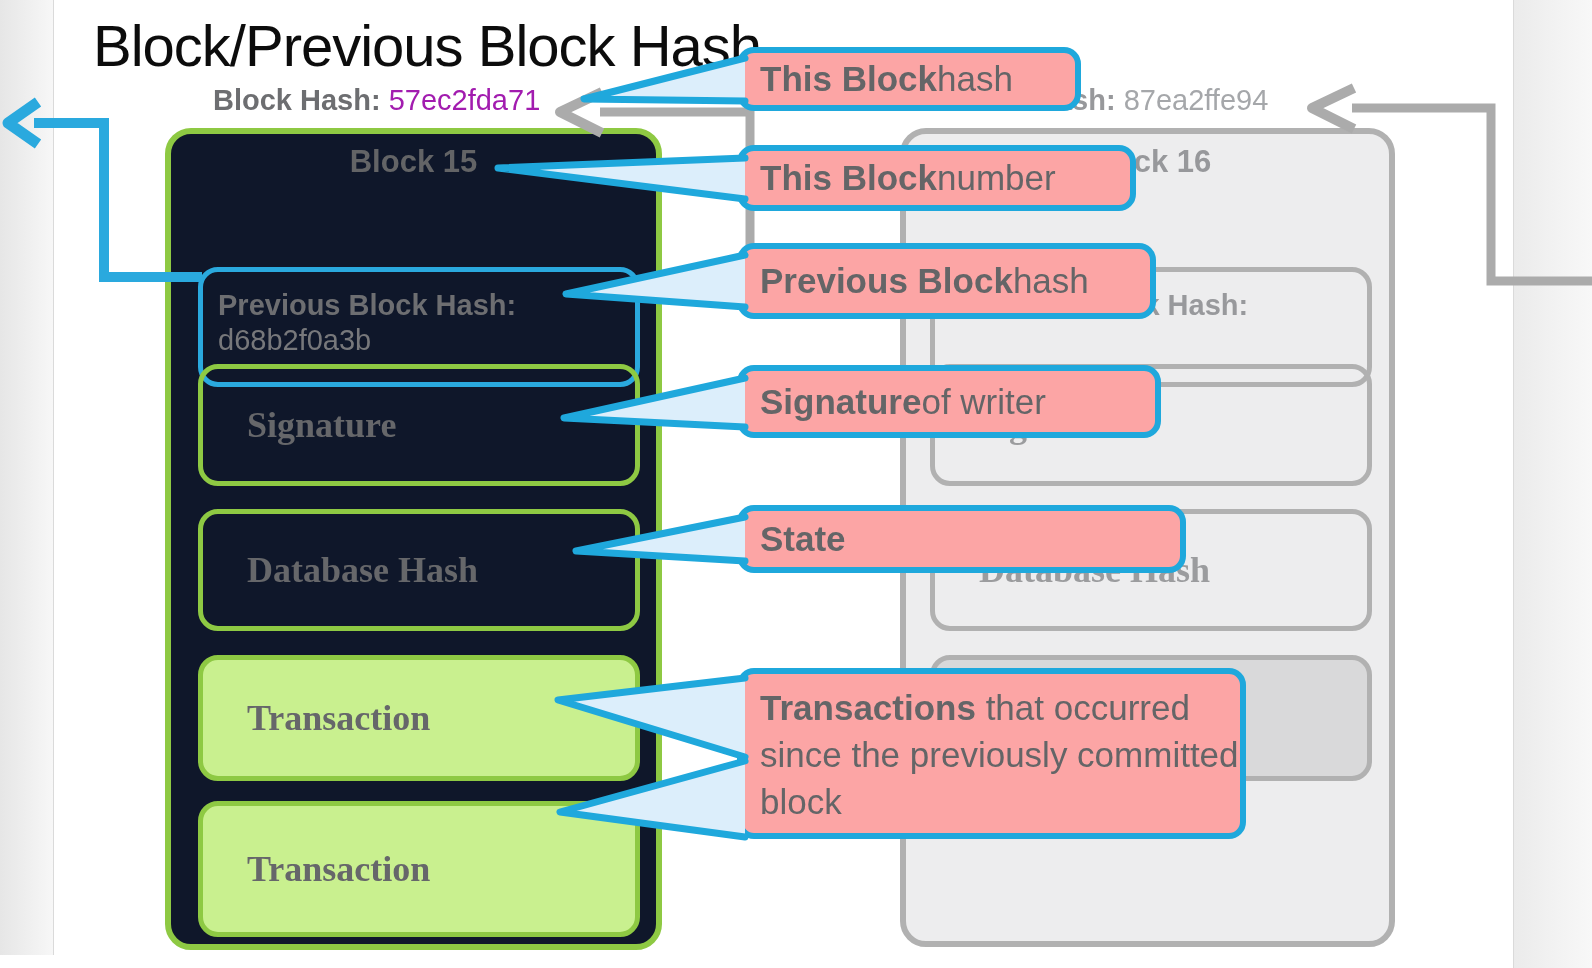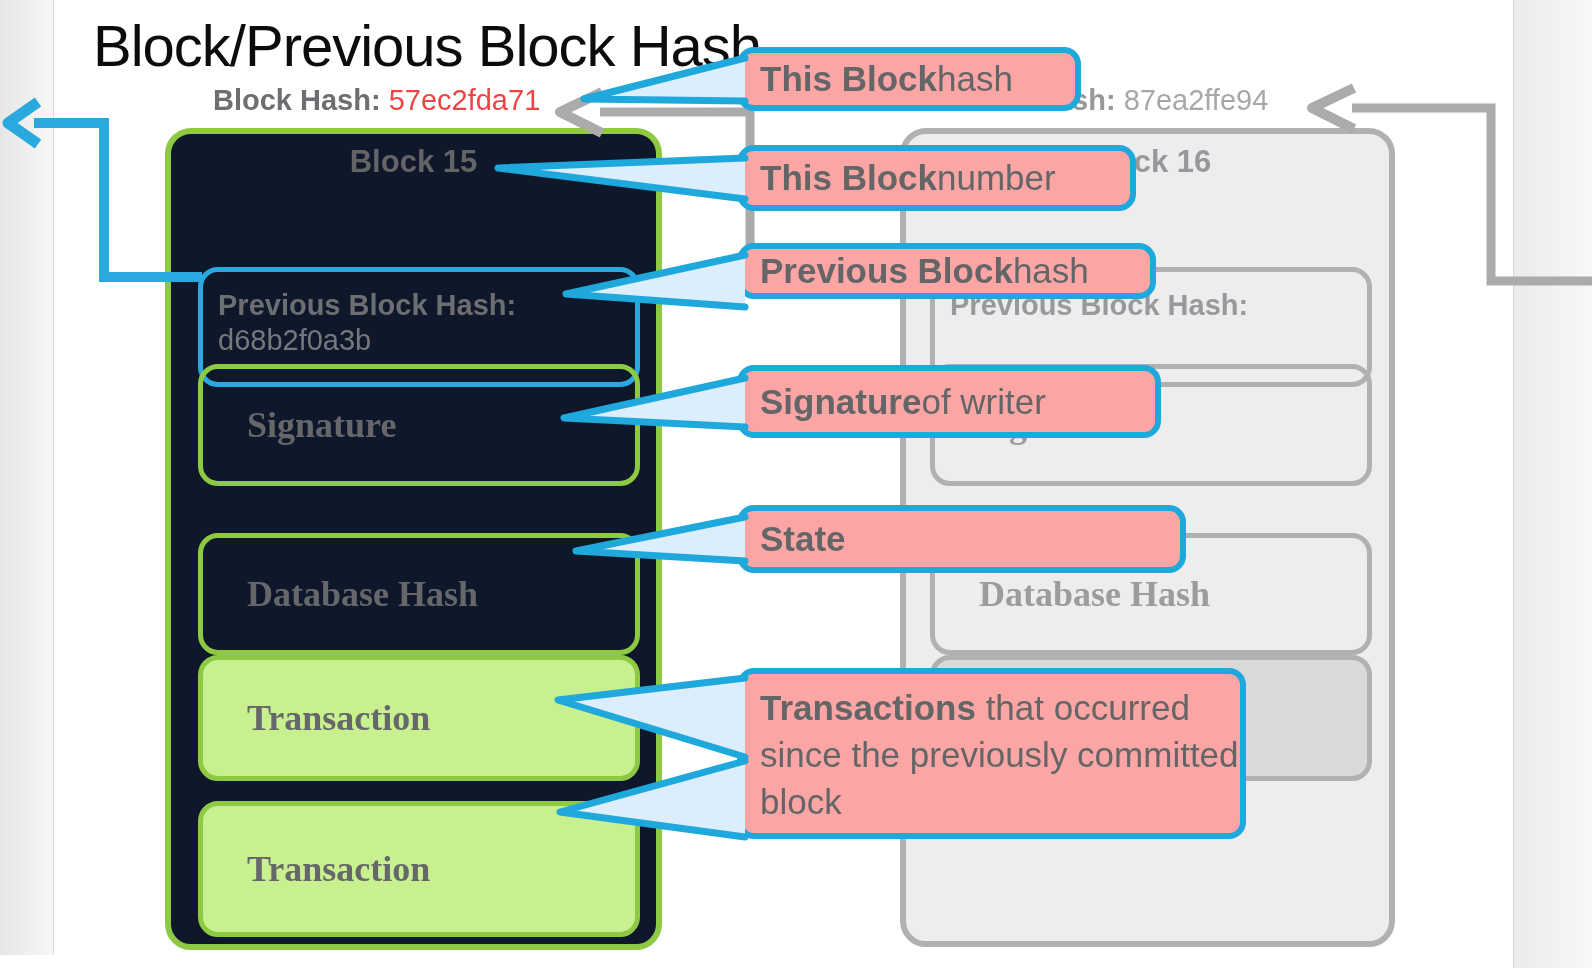--- a/index.html
+++ b/index.html
@@ -12,21 +12,21 @@
   .band-left{left:0;width:53px;height:955px;background:linear-gradient(to right,#e6e6e6,#f7f7f7);border-right:1px solid #dadada;}
   .band-right{right:0;width:78px;height:968px;background:linear-gradient(to right,#ebebeb,#f8f8f8);border-left:1px solid #dadada;}
 
   .title{
     position:absolute;left:93px;top:12px;margin:0;
     font-size:58px;font-weight:400;color:#0c0c0c;letter-spacing:-1px;z-index:1;white-space:nowrap;
   }
 
   .hashline{position:absolute;top:84px;z-index:1;font-size:29px;white-space:nowrap;}
   .hashline .hl-label{font-weight:bold;color:#6d6e71;}
-  .hashline .hl-value{color:#ef4444;}
+  .hashline .hl-value{color:#a21caf;}
   .hashline-left{left:213px;}
   .hashline-right{left:948px;}
   .hashline-right .hl-label{color:#97989b;}
   .hashline-right .hl-value{color:#a5a7aa;text-align:center;}
 
   
   .block{position:absolute;top:128px;border-radius:26px;box-sizing:border-box;z-index:1;}
   .block-green{left:165px;width:497px;height:822px;background:#0f172a;border:6px solid #8ec943;}
   .block-gray{left:900px;width:495px;height:819px;background:#ededee;border:6px solid #b1b1b1;}
   .block-title{position:absolute;top:10px;left:0;right:0;text-align:center;font-size:31px;font-weight:bold;}
@@ -34,21 +34,21 @@
   .block-gray  .block-title{color:#97989b;}
 
   .ibox{position:absolute;width:442px;border-radius:20px;box-sizing:border-box;}
   .block-green .ibox{left:27px;border:5px solid #8ec943;}
   .block-gray  .ibox{left:24px;border:5px solid #b1b1b1;}
   .block-green .ibox.hashbox{border-color:#2aa9de;}
   .block-green .ibox.filled{background:#c9f08f;}
   .block-gray  .ibox.filled{background:#d9d9da;}
   .p1{top:85px;height:120px;}
   .p2{top:230px;height:122px;}
-  .p3{top:375px;height:122px;margin-top:24px;}
+  .p3{top:375px;height:122px;}
   .p4{top:521px;height:126px;}
   .p5{top:667px;height:136px;}
 
   .hashbox{padding:16px 0 0 15px;font-size:29px;line-height:35px;margin-top:48px;}
   .block-green .hashbox .ph-label{font-weight:bold;color:#6d6e71;}
   .block-green .hashbox .ph-value{color:#77787b;}
   .block-gray  .hashbox .ph-label{font-weight:bold;color:#98999c;}
 
   .field{display:flex;align-items:center;padding-left:44px;
     font-family:"Liberation Serif",serif;font-weight:bold;font-size:36px;}
@@ -62,21 +62,21 @@
 
   
   .callout{
     position:absolute;z-index:4;background:#fca5a5;border:6px solid #1fa8dc;border-radius:17px;
     display:flex;align-items:center;padding-left:17px;box-sizing:border-box;
     font-size:35px;color:#646567;white-space:nowrap;
   }
   .callout .b{font-weight:bold;}
   .c1{left:737px;top:47px;width:344px;height:64px;}
   .c2{left:737px;top:145px;width:399px;height:66px;}
-  .c3{left:737px;top:243px;width:419px;height:56px;}
+  .c3{left:737px;top:243px;width:419px;height:76px;}
   .c4{left:737px;top:365px;width:424px;height:73px;}
   .c5{left:737px;top:505px;width:449px;height:68px;}
   .c6{left:737px;top:668px;width:509px;height:171px;white-space:normal;line-height:47px;
       align-items:flex-start;padding-top:10px;display:block;}
 </style>
 </head>
 <body>
 
 <div class="canvas">
 

